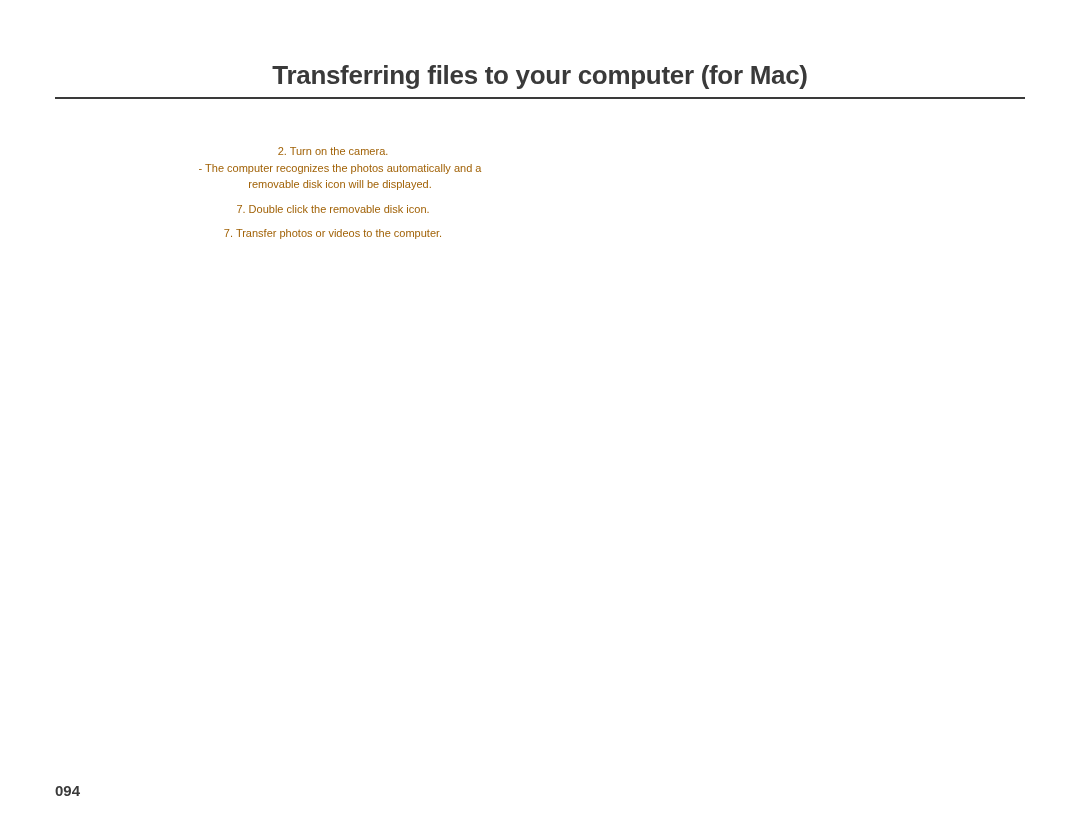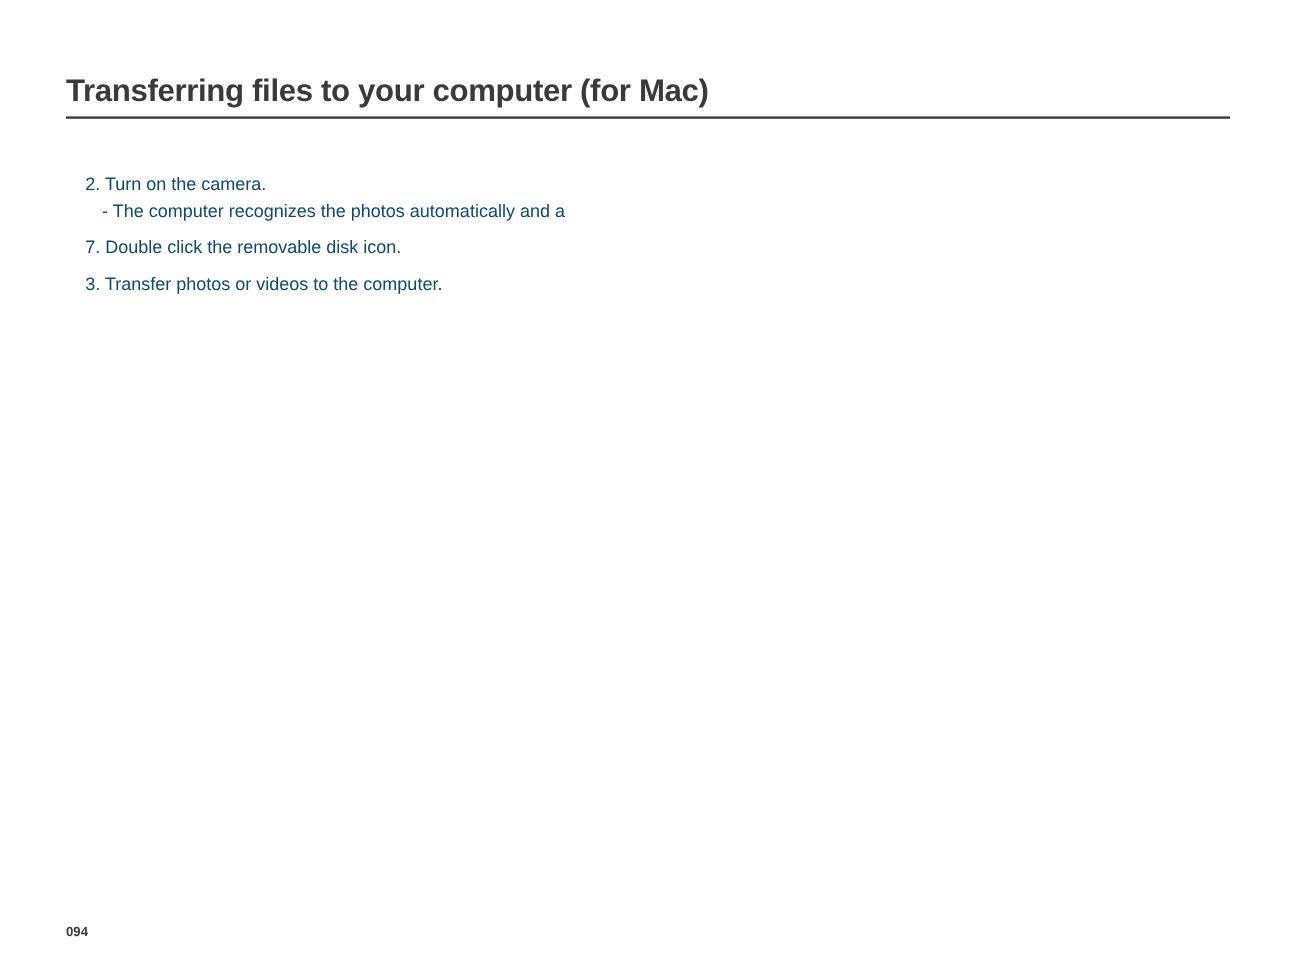--- a/index.html
+++ b/index.html
@@ -1,74 +1,76 @@
 <!DOCTYPE html>
 <html><head>
   <meta charset="utf-8">
   <style>
     * {
       margin: 0;
       padding: 0;
       box-sizing: border-box;
+      text-align: center;
     }
     body {
       width: 1080px;
       height: 815px;
       background: #ffffff;
       font-family: Arial, Helvetica, sans-serif;
       position: relative;
       padding: 60px 55px 40px 55px;
     }
     .page-title {
       font-size: 26px;
       font-weight: bold;
       color: #3a3a3a;
       border-bottom: 2px solid #3a3a3a;
       padding-bottom: 6px;
       margin-bottom: 20px;
       letter-spacing: -0.3px;
     }
     .content {
       padding-left: 16px;
-      color: #0c4a6e;
-      font-size: 15px;
+      color: #a16207;
+      font-size: 11px;
       line-height: 1.5;
       max-width: 540px;
       margin-top: 44px;
     }
     .step {
       margin-bottom: 8px;
     }
     .step-main {
       display: block;
     }
     .step-sub {
       padding-left: 14px;
       display: block;
     }
     .page-number {
       position: absolute;
-      bottom: 32px;
+      bottom: 16px;
       left: 55px;
-      font-size: 11px;
+      font-size: 15px;
       font-weight: bold;
       color: #3a3a3a;
     }
   </style>
 </head>
 <body>
 
 <h1 class="page-title">Transferring files to your computer (for Mac)</h1>
 
 <div class="content">
   <div class="step">
     <span class="step-main">2. Turn on the camera.</span>
     <span class="step-sub">- The computer recognizes the photos automatically and a</span>
+    <span class="step-sub">removable disk icon will be displayed.</span>
   </div>
   <div class="step">
     <span>7. Double click the removable disk icon.</span>
   </div>
   <div class="step">
-    <span>3. Transfer photos or videos to the computer.</span>
+    <span>7. Transfer photos or videos to the computer.</span>
   </div>
 </div>
 
 <div class="page-number">094</div>
 
 </body></html>

